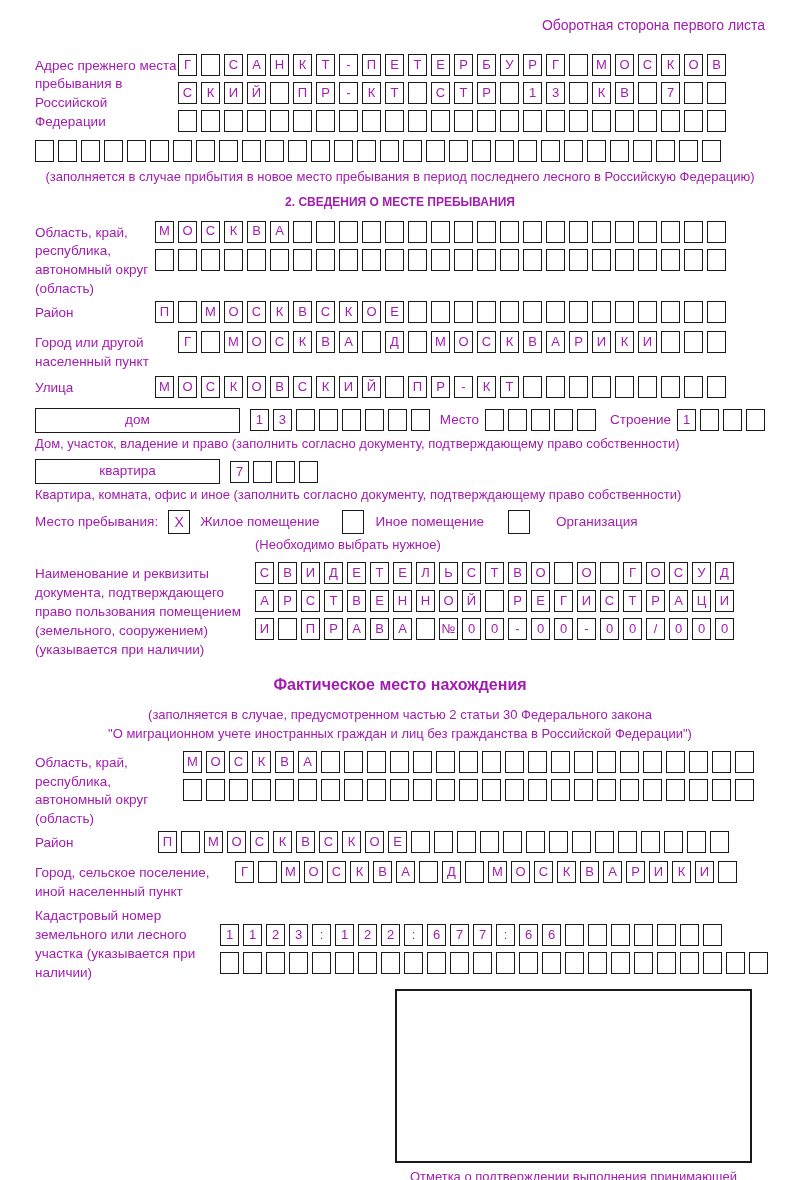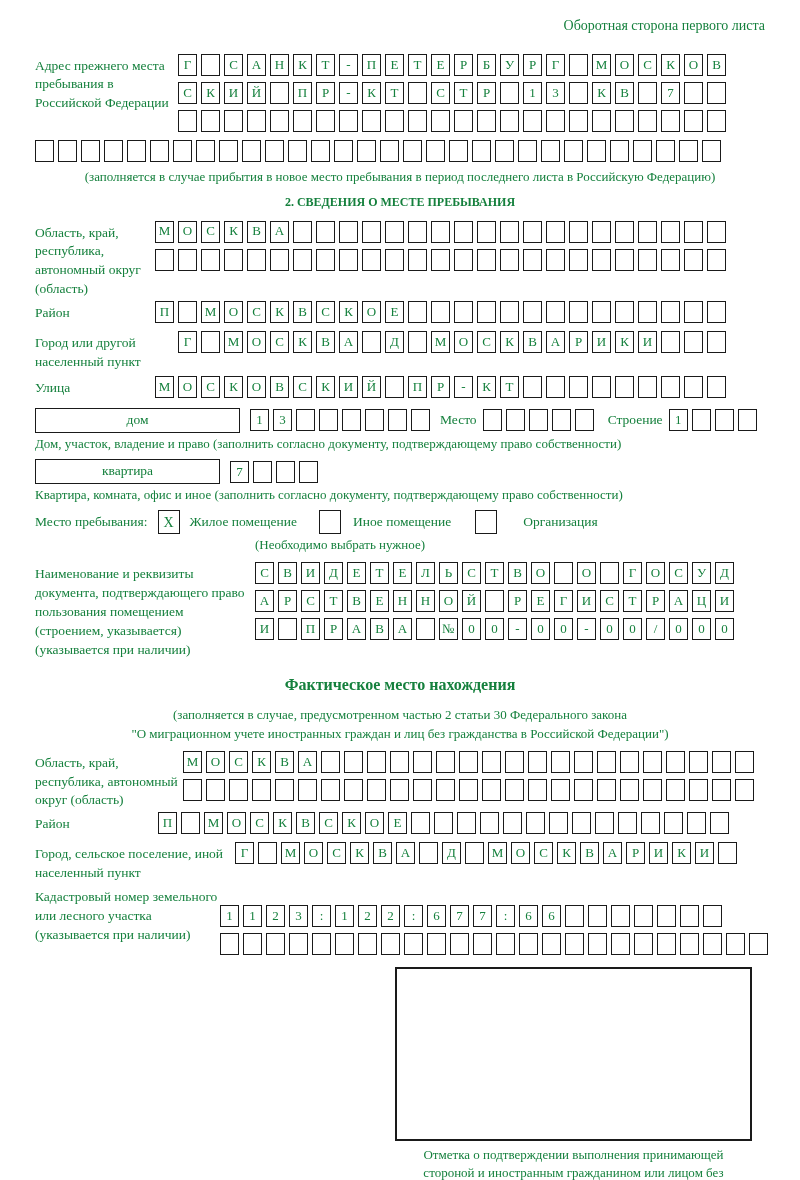--- a/index.html
+++ b/index.html
@@ -1,20 +1,20 @@
 <!DOCTYPE html>
 <html><head>
 <meta charset="utf-8">
 <style>
   html,body{margin:0;padding:0;background:#fff;}
   .page{
     width:800px;height:1180px;box-sizing:border-box;
     padding:16px 35px 0 35px;
-    background:#ffffff;color:#15803d;
-    font-family:Liberation Serif, serif;
+    background:#ffffff;color:#a21caf;
+    font-family:Liberation Sans, sans-serif;
     font-size:13.5px;line-height:1.4;overflow:hidden;position:relative;
   }
   .note-tr{text-align:right;font-size:14px;margin-bottom:18px;}
   .frow{display:flex;align-items:flex-start;margin-bottom:2px;}
   .lbl{font-size:13.5px;line-height:1.4;padding-top:3px;}
   .w143{flex:0 0 143px;} .w120{flex:0 0 120px;} .w148{flex:0 0 148px;}
   .w123{flex:0 0 123px;} .w200{flex:0 0 200px;} .w185{flex:0 0 185px;}
   .w220{flex:0 0 220px;}
   .rows{display:flex;flex-direction:column;}
   .cellrow{display:flex;gap:4px;margin-bottom:6px;}
@@ -161,21 +161,21 @@
       <div class="cell"></div>
       <div class="cell"></div>
       <div class="cell"></div>
       <div class="cell"></div>
       <div class="cell"></div>
       <div class="cell"></div>
       <div class="cell"></div>
       <div class="cell"></div>
       <div class="cell"></div>
     </div>
-  <div class="caption center">(заполняется в случае прибытия в новое место пребывания в период последнего листа в Российскую Федерацию)</div>
+  <div class="caption center">(заполняется в случае прибытия в новое место пребывания в период последнего лесного в Российскую Федерацию)</div>
 
   <div class="sect-title">2. СВЕДЕНИЯ О МЕСТЕ ПРЕБЫВАНИЯ</div>
 
   <div class="frow">
     <div class="lbl w120">Область, край, республика, автономный округ (область)</div>
     <div class="rows">
       <div class="cellrow">
           <div class="cell">М</div>
           <div class="cell">О</div>
           <div class="cell">С</div>
@@ -370,21 +370,21 @@
     <div class="chk" style="margin-left:10px;">X</div>
     <div style="margin-left:10px;">Жилое помещение</div>
     <div class="chk" style="margin-left:22px;"></div>
     <div style="margin-left:12px;">Иное помещение</div>
     <div class="chk" style="margin-left:24px;"></div>
     <div style="margin-left:26px;">Организация</div>
   </div>
   <div class="hint">(Необходимо выбрать нужное)</div>
 
   <div class="frow">
-    <div class="lbl w220">Наименование и реквизиты документа, подтверждающего право пользования помещением (строением, указывается) (указывается при наличии)</div>
+    <div class="lbl w220">Наименование и реквизиты документа, подтверждающего право пользования помещением (земельного, сооружением) (указывается при наличии)</div>
     <div class="rows">
       <div class="cellrow">
           <div class="cell">С</div>
           <div class="cell">В</div>
           <div class="cell">И</div>
           <div class="cell">Д</div>
           <div class="cell">Е</div>
           <div class="cell">Т</div>
           <div class="cell">Е</div>
           <div class="cell">Л</div>

